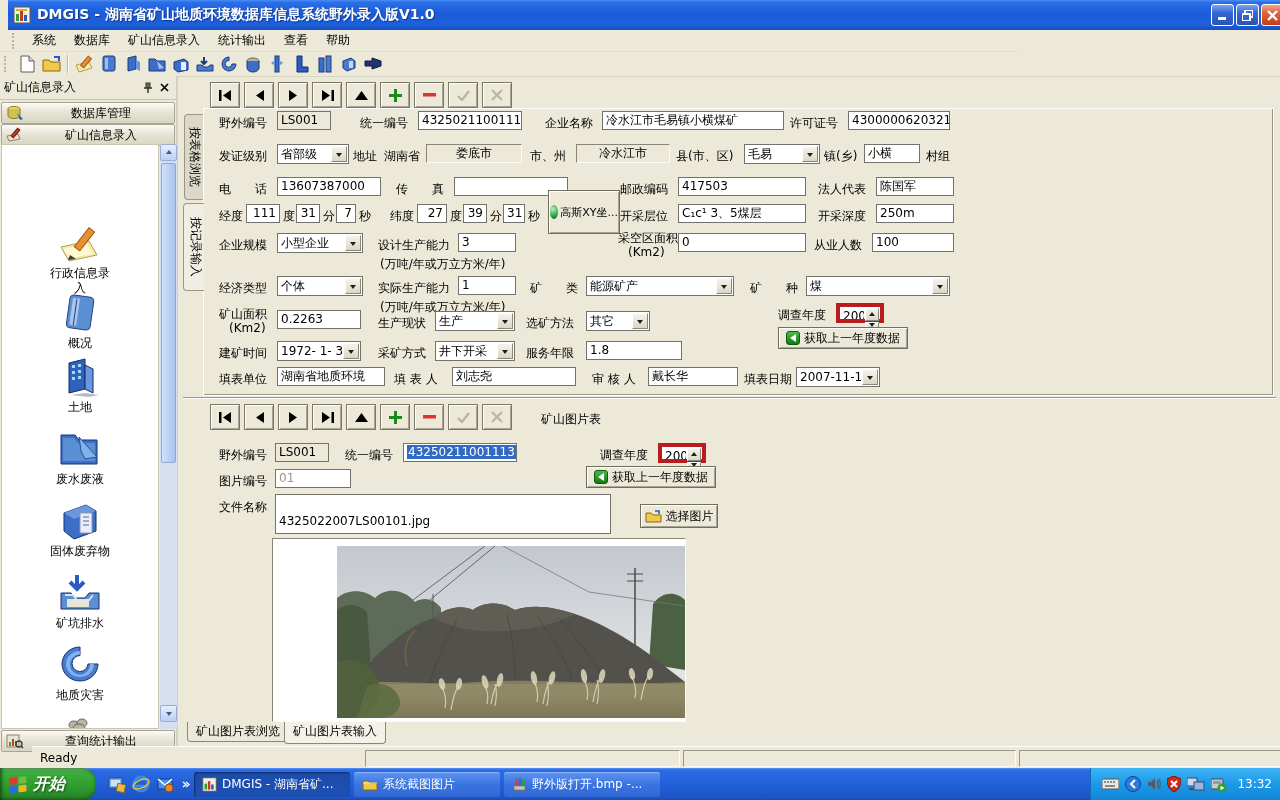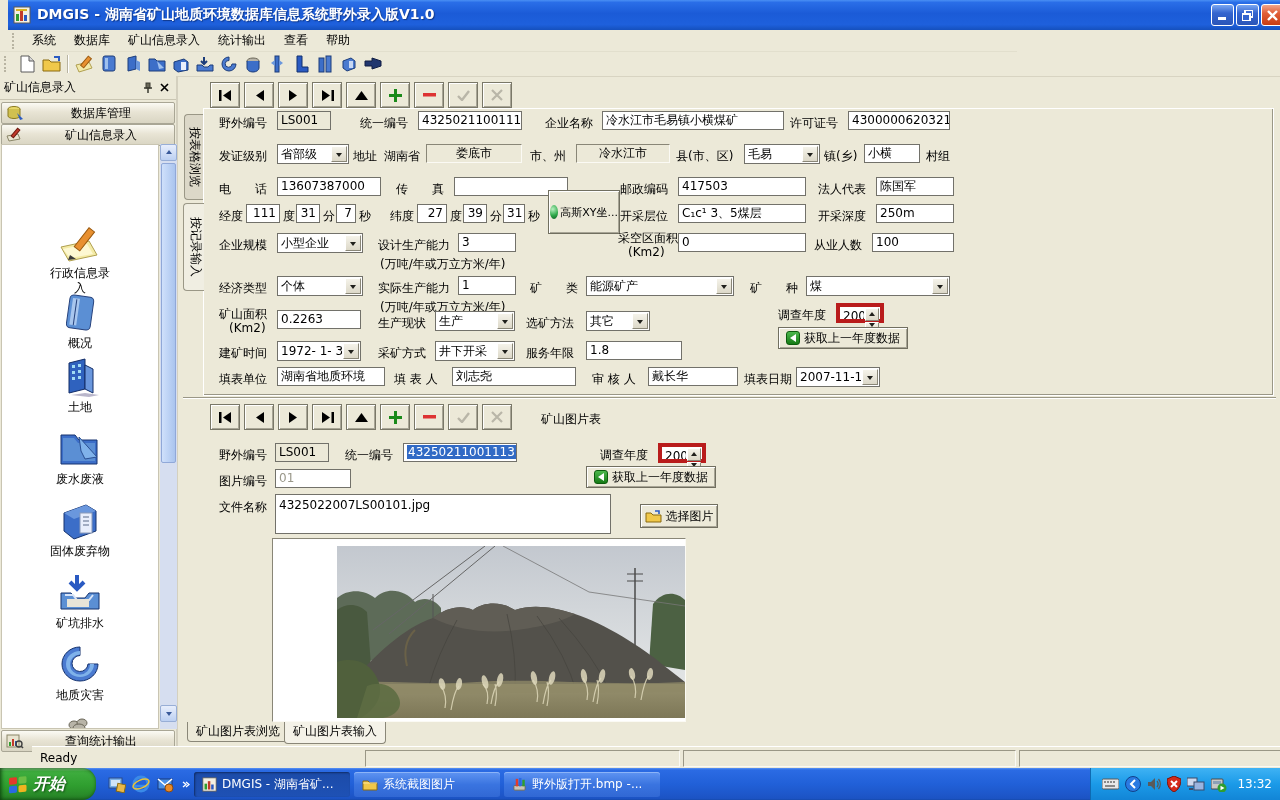--- a/index.html
+++ b/index.html
@@ -703,21 +703,21 @@
   </div>
   <span class="lbl" style="left:219px;top:473px">图片编号</span>
   <span class="inp gray" style="left:275px;top:469px;width:76px">01</span>
   <div class="btn3d" style="left:586px;top:466px;width:130px;height:22px">
     <span class="getprev-ico">
         <i></i>
       </span>
       <span>获取上一年度数据</span>
   </div>
   <span class="lbl" style="left:219px;top:499px">文件名称</span>
-  <div class="inp" style="left:275px;top:494px;width:336px;height:40px;line-height:14px;padding-top:3px">4325022007LS00101.jpg</div>
+  <div class="inp" style="left:275px;top:494px;width:336px;height:40px;line-height:14px;padding-top:19px">4325022007LS00101.jpg</div>
   <div class="btn3d" style="left:640px;top:504px;width:78px;height:24px">
     <svg width="17" height="13">
         <path d="M1,3 h5 l2,2 h8 v7 h-15 z" fill="#f0c84a" stroke="#8a6a10"></path>
         <path d="M10,1 l4,0 l0,3" fill="none" stroke="#2a5ac2" stroke-width="1.6"></path>
       </svg>
     <span>选择图片</span>
   </div>
 
   <div style="position:absolute;left:272px;top:538px;width:414px;height:184px;background:#fff;border:1px solid;border-color:#898677 #fbfaf4 #fbfaf4 #898677;overflow:hidden">
     <div style="position:absolute;left:64px;top:7px;width:348px;height:172px">

